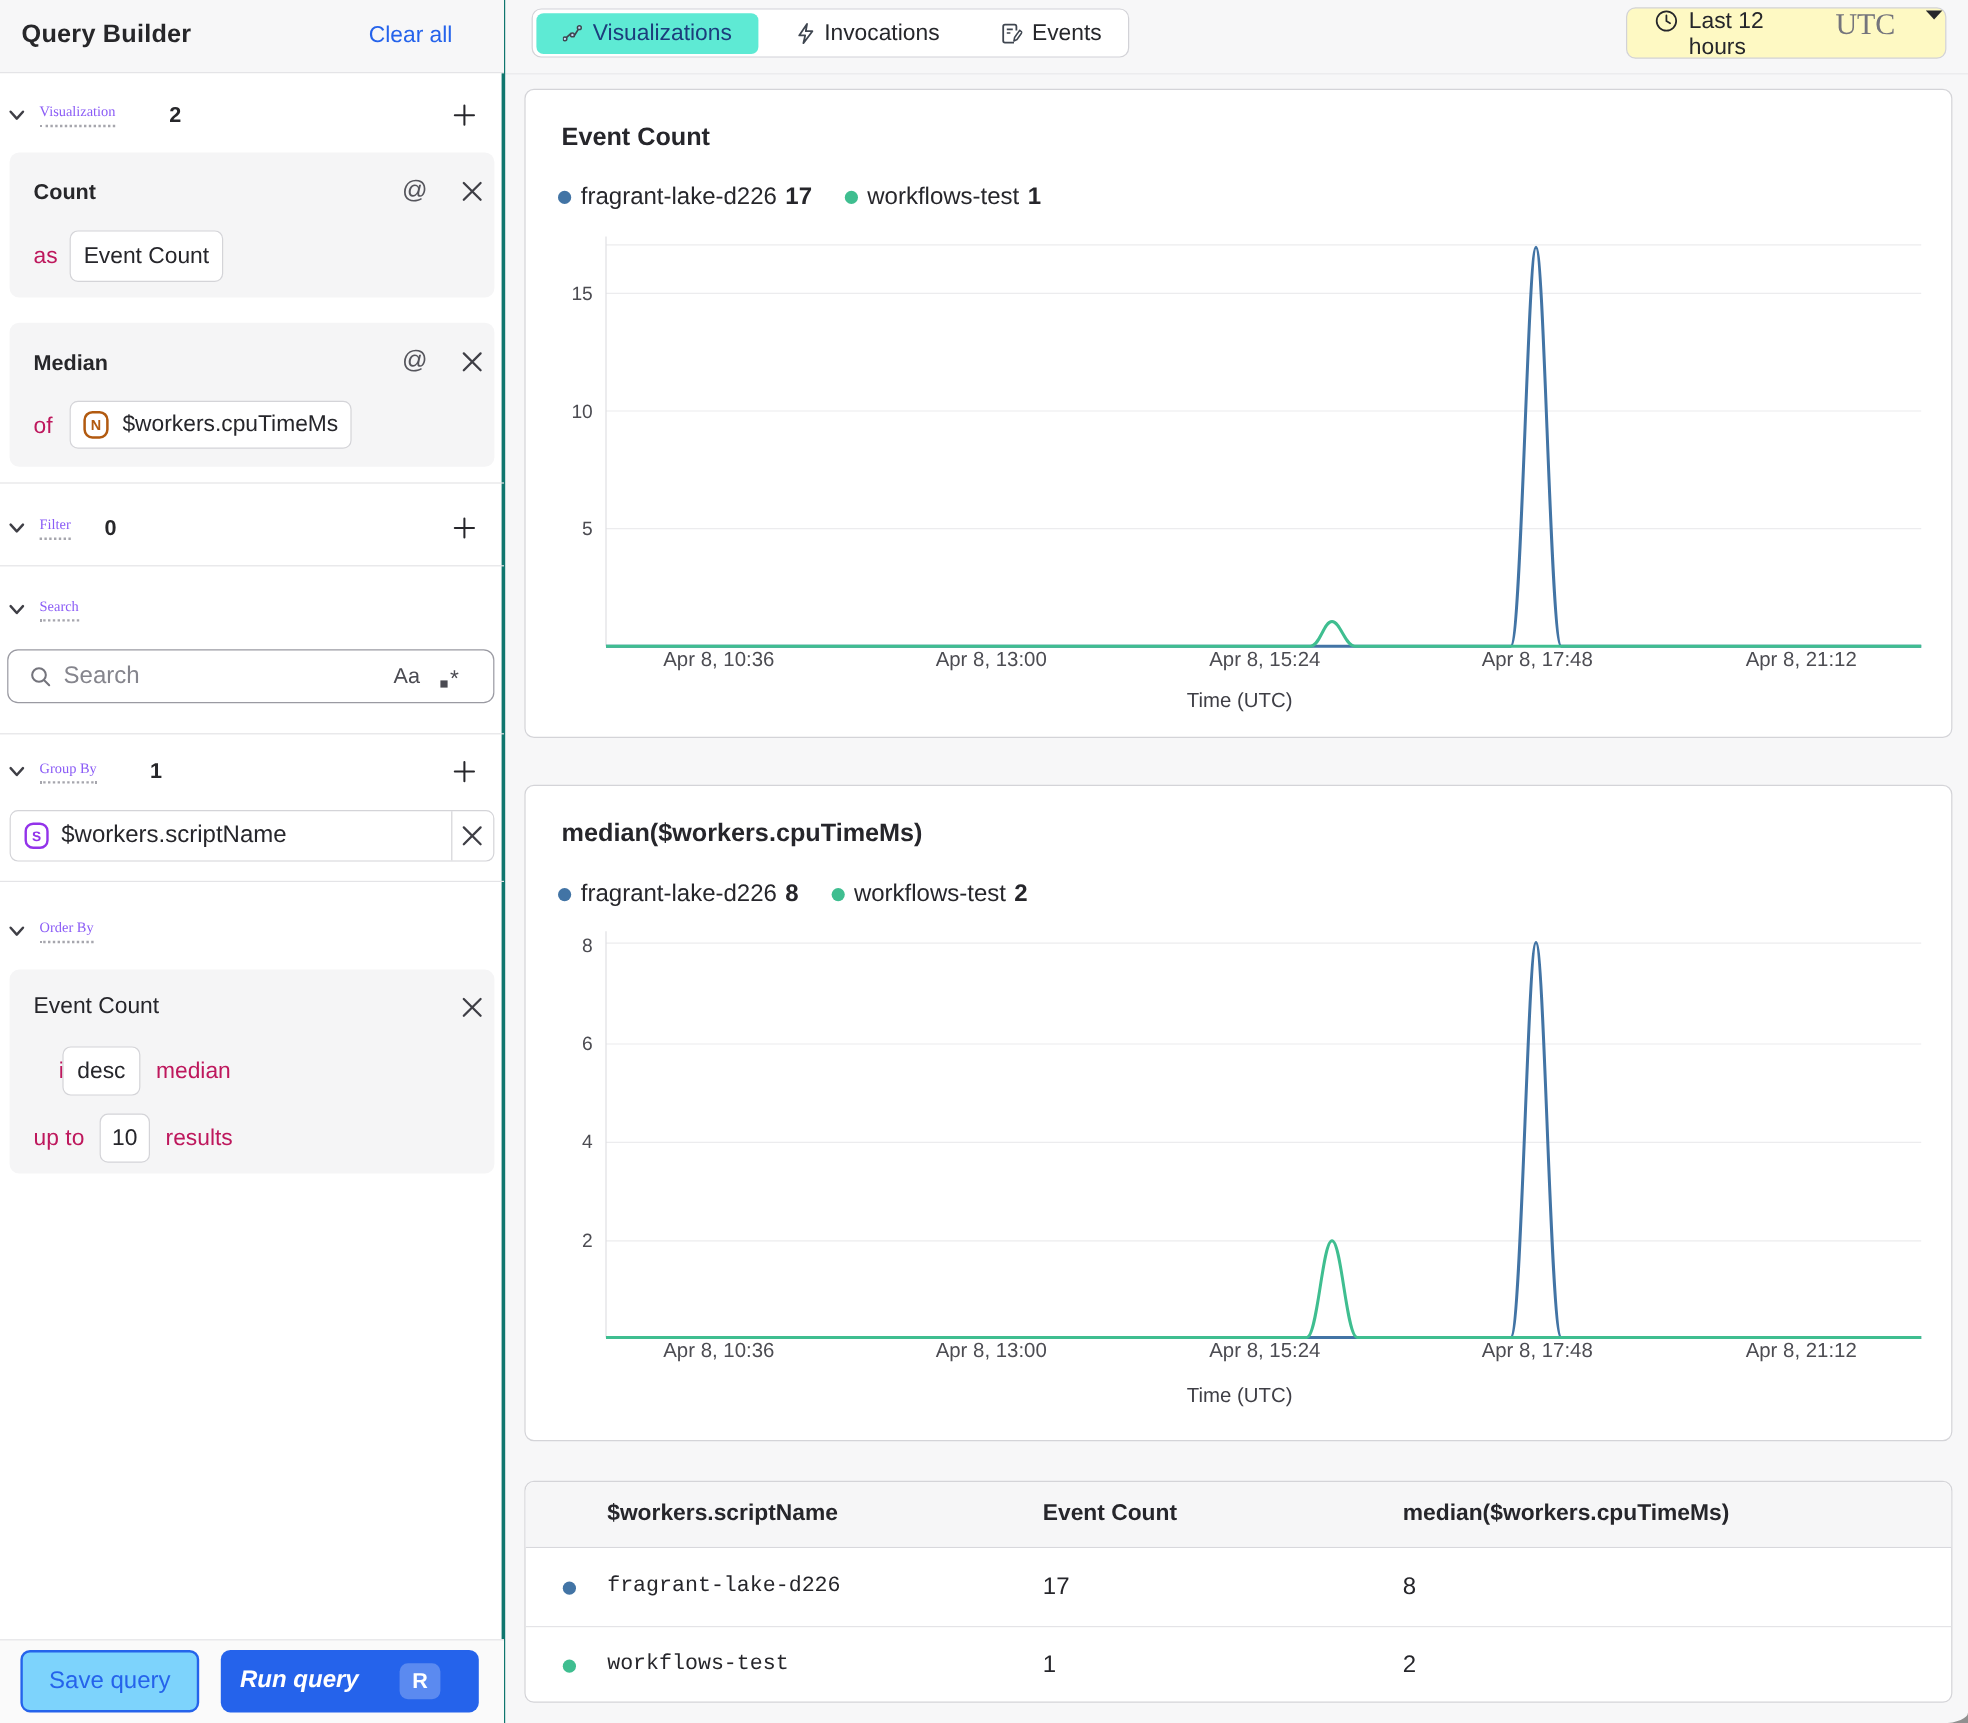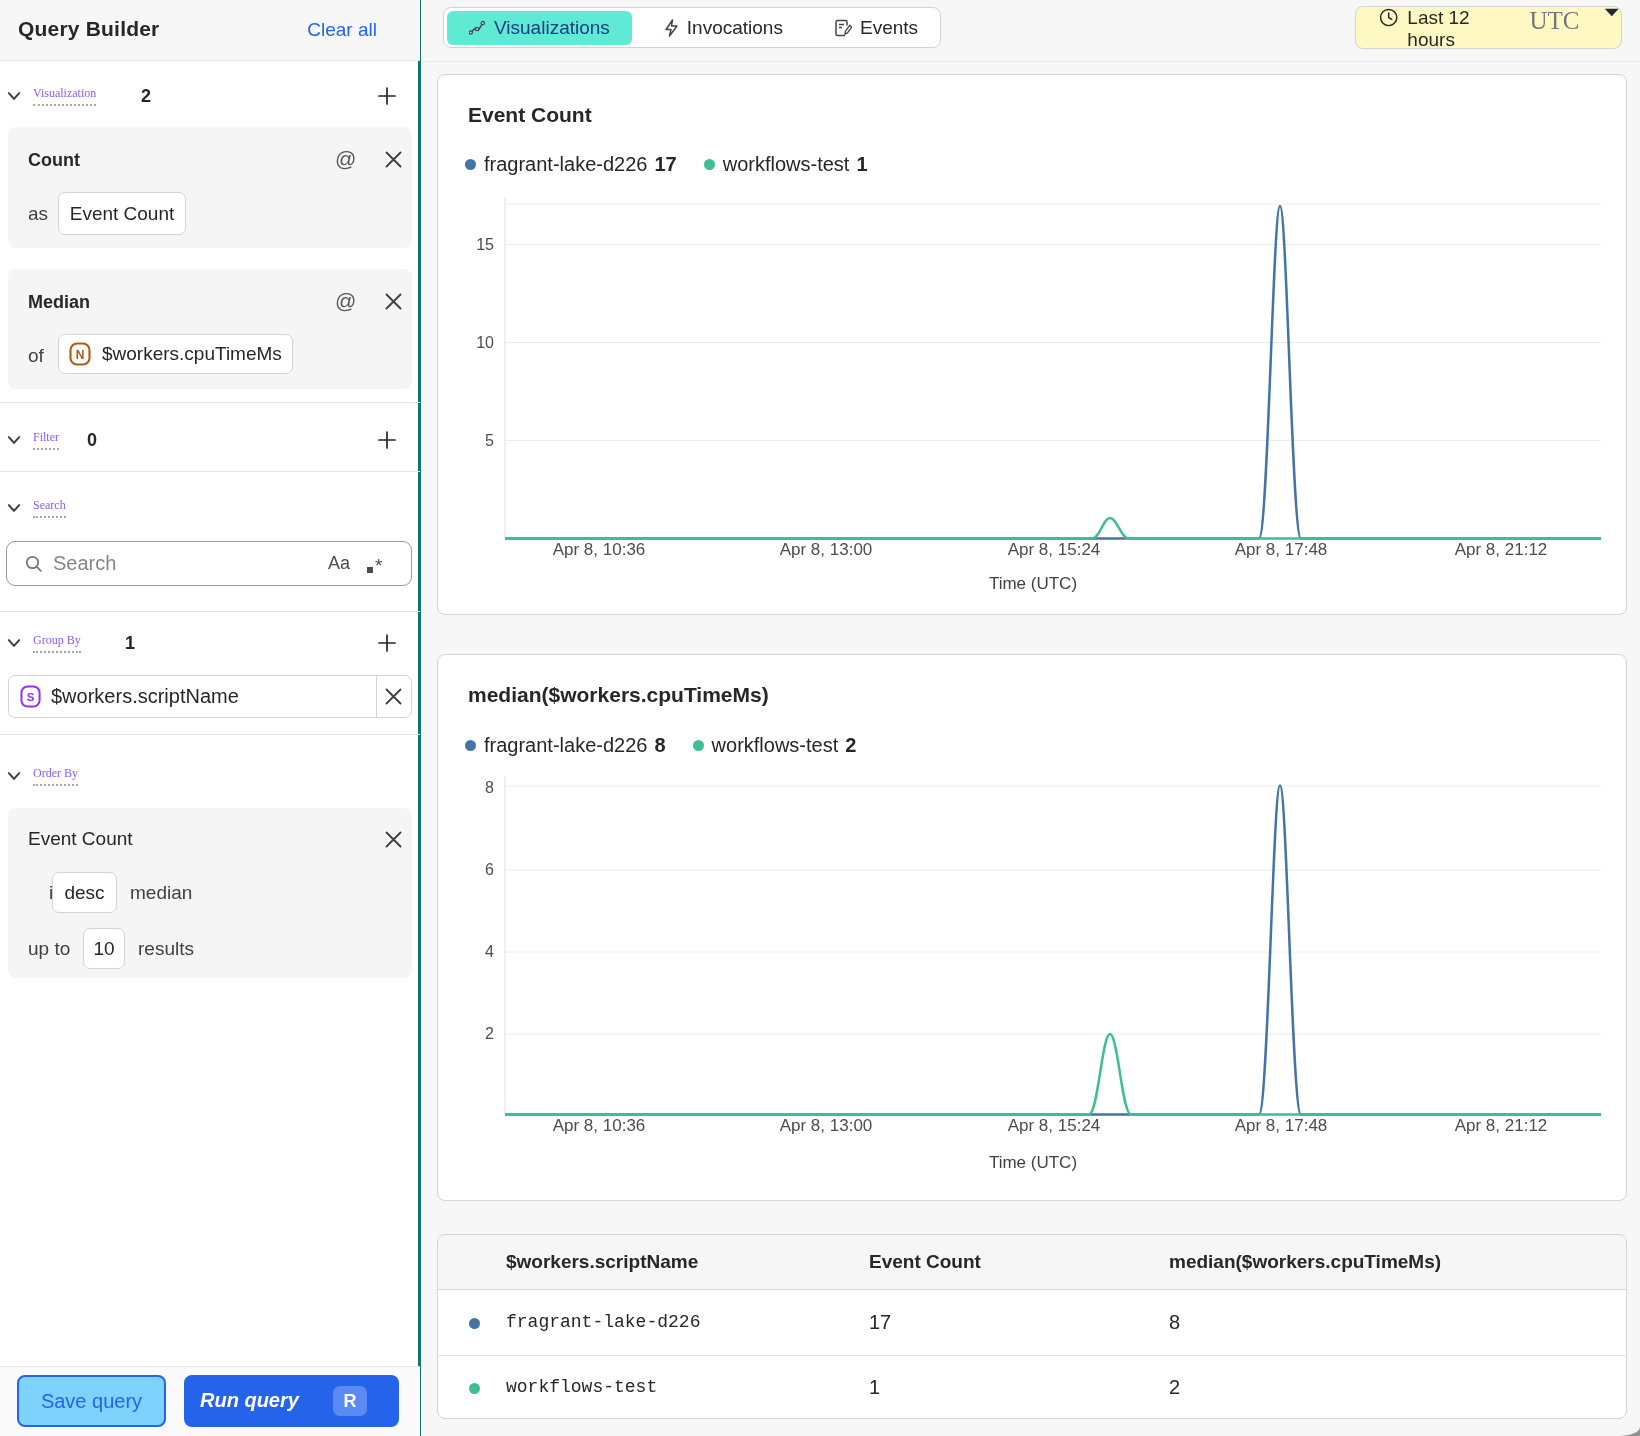--- a/index.html
+++ b/index.html
@@ -15,21 +15,21 @@
 .sep { position:absolute; left:0; width:420px; height:1px; background:#e4e4e7; }
 .secrow { position:absolute; left:0; width:420px; height:36px; }
 .chev { position:absolute; left:6px; top:50%; margin-top:-8px; width:16px; height:16px; }
 .sectitle { position:absolute; left:33px; top:50%; transform:translateY(-50%); font-size:12px; color:#8b5cf6; border-bottom:2px dotted #a6a6ad; padding-bottom:3px;font-family:Liberation Serif, serif; }
 .seccount { position:absolute; top:50%; transform:translateY(-50%); font-size:18px; font-weight:bold; color:#27272a; }
 .plus { position:absolute; right:22px; top:50%; margin-top:-11px; width:22px; height:22px; }
 .card { position:absolute; left:8px; width:404px; background:#f5f5f6; border-radius:8px; }
 .cardtitle { position:absolute; left:20px; font-size:18px; font-weight:700; color:#27272a; }
 .at { position:absolute; left:327px; font-size:21px; color:#55555c; }
 .xbtn { position:absolute; width:19px; height:19px; }
-.graylab { position:absolute; font-size:19px; color:#404040; }
+.graylab { position:absolute; font-size:19px; color:#be185d; }
 .chip { position:absolute; background:#fff; border:1px solid #d4d4d8; border-radius:7px; display:flex; align-items:center; justify-content:center; font-size:19px; color:#26262b; }
 
 
 #main { position:absolute; left:421px; top:0; width:1219px; height:1436px; background:#f7f7f8; }
 .mcard { position:absolute; left:16px; width:1190px; background:#fff; border:1px solid #d4d4d8; border-radius:8px; }
 .ctitle { position:absolute; left:30px; font-size:21px; font-weight:bold; color:#26262b; }
 .legend { position:absolute; left:27px; display:flex; align-items:center; font-size:20px; color:#26262b; }
 .legend .dot { width:11px; height:11px; border-radius:50%; margin-right:8px; }
 .legend b { margin-left:7px; font-weight:bold; }
 .legend .ent2 { margin-left:27px; display:flex; align-items:center; }

